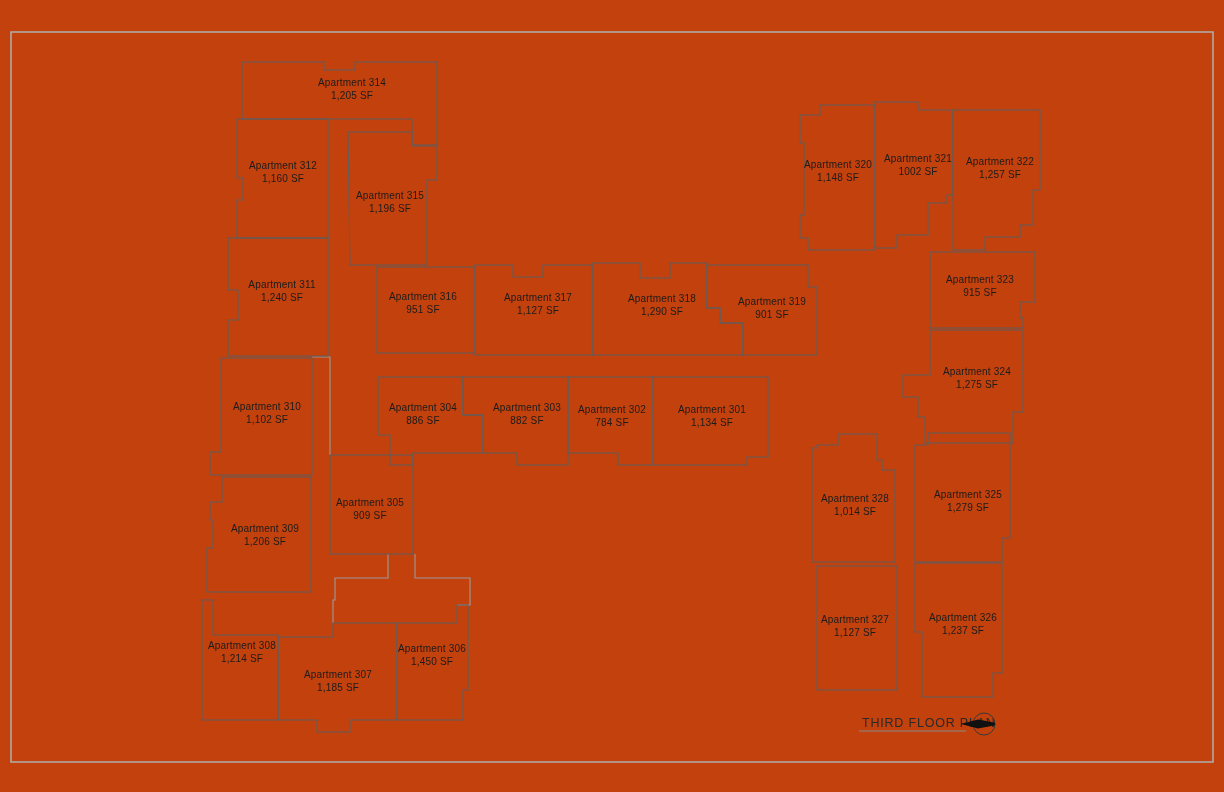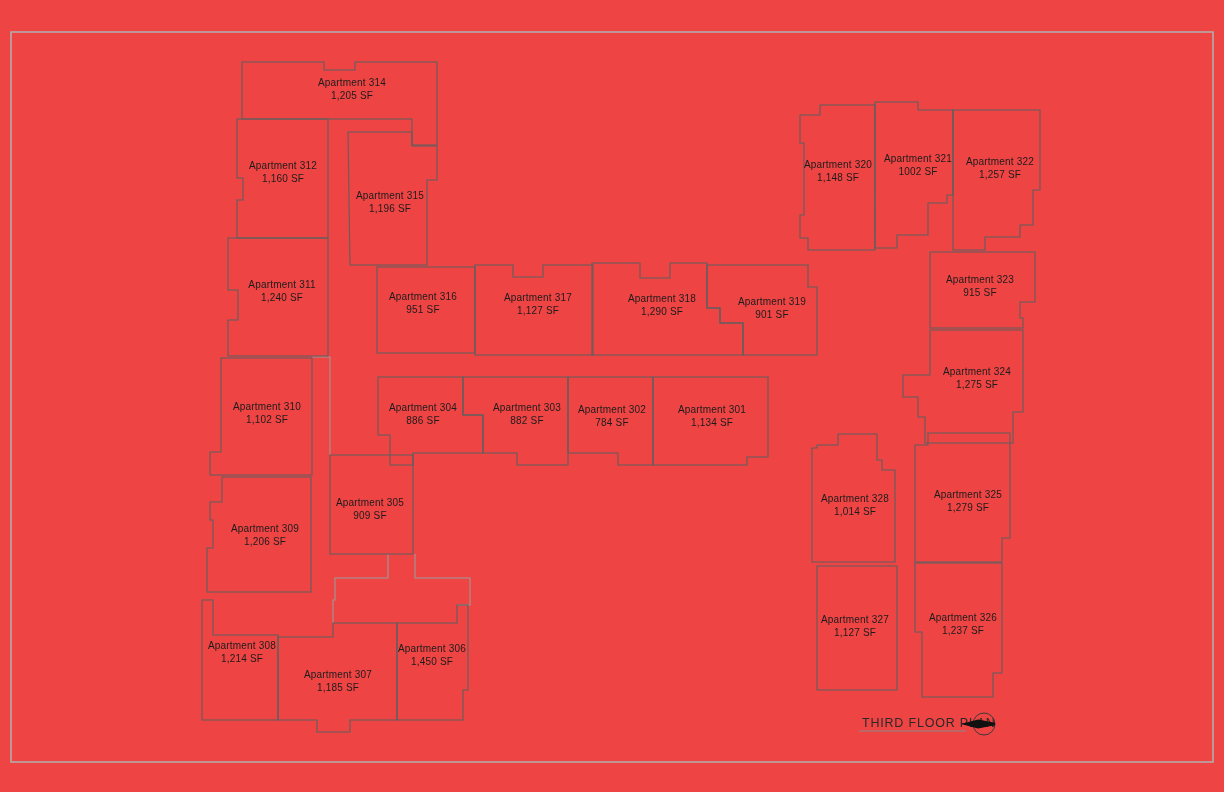--- a/index.html
+++ b/index.html
@@ -1,16 +1,16 @@
 <!DOCTYPE html>
 <html><head>
 <meta charset="utf-8">
 <style>
   html,body{margin:0;padding:0;background:#ffffff;}
-  #canvas{position:relative;width:1224px;height:792px;background:#ef4444;overflow:hidden;text-align:right;}
+  #canvas{position:relative;width:1224px;height:792px;background:#c2410c;overflow:hidden;text-align:right;}
   svg{display:block;}
   .unit-outline{fill:none;stroke:#5f5f5f;stroke-width:1.1;stroke-linejoin:miter;}
   .corridor-line{fill:none;stroke:#9b9b9b;stroke-width:1.1;}
   .page-border{fill:none;stroke:#b0b0b0;stroke-width:1.5;}
   .unit-name,.unit-area{
     font-family:"Liberation Sans", sans-serif;
     font-size:10px;fill:#1c1c1c;text-anchor:middle;letter-spacing:0.2px;
   }
   .plan-title{
     font-family:"Liberation Sans", sans-serif;

